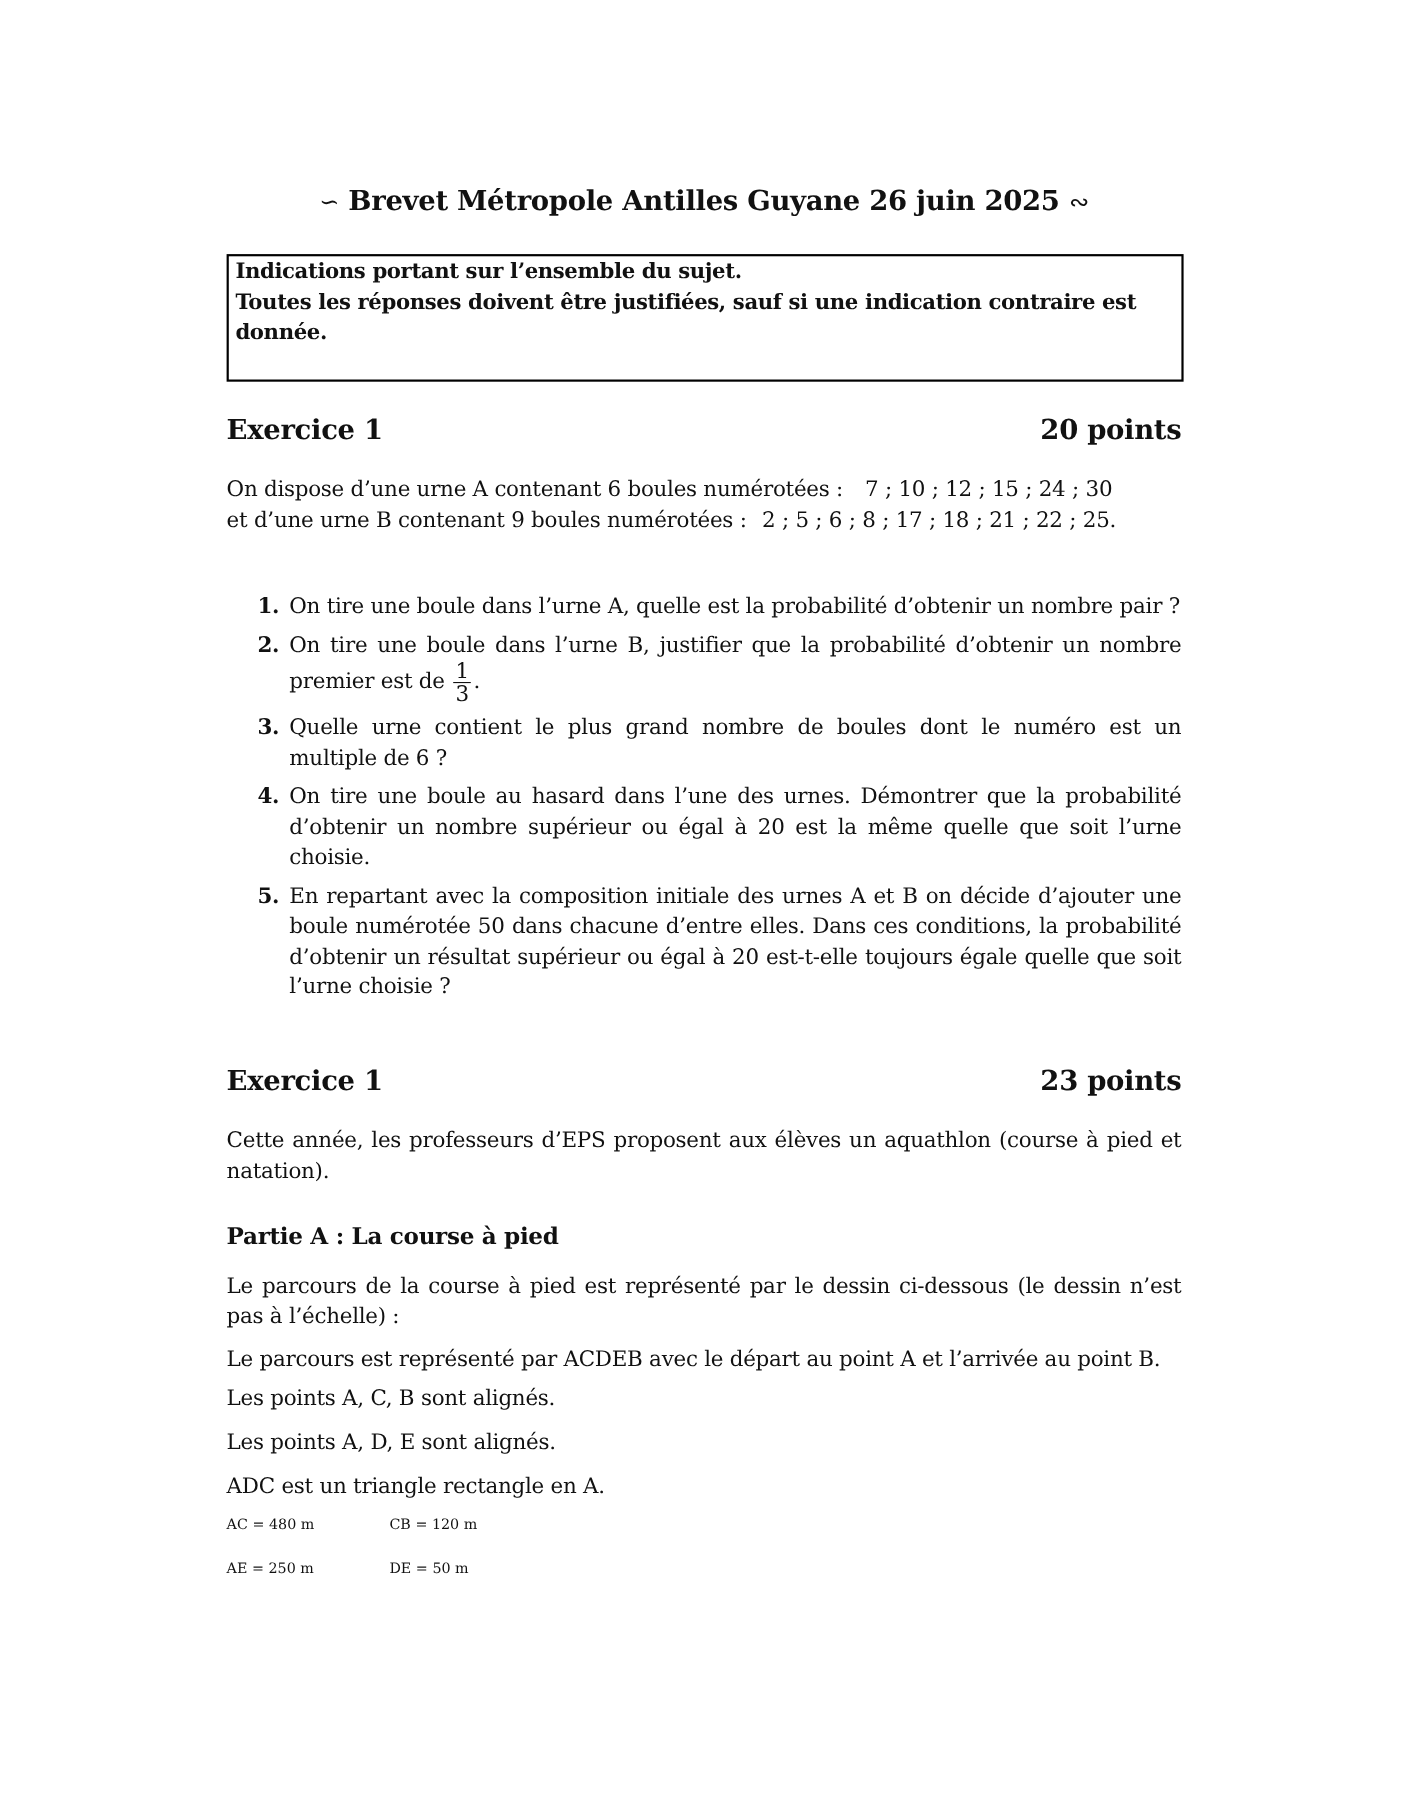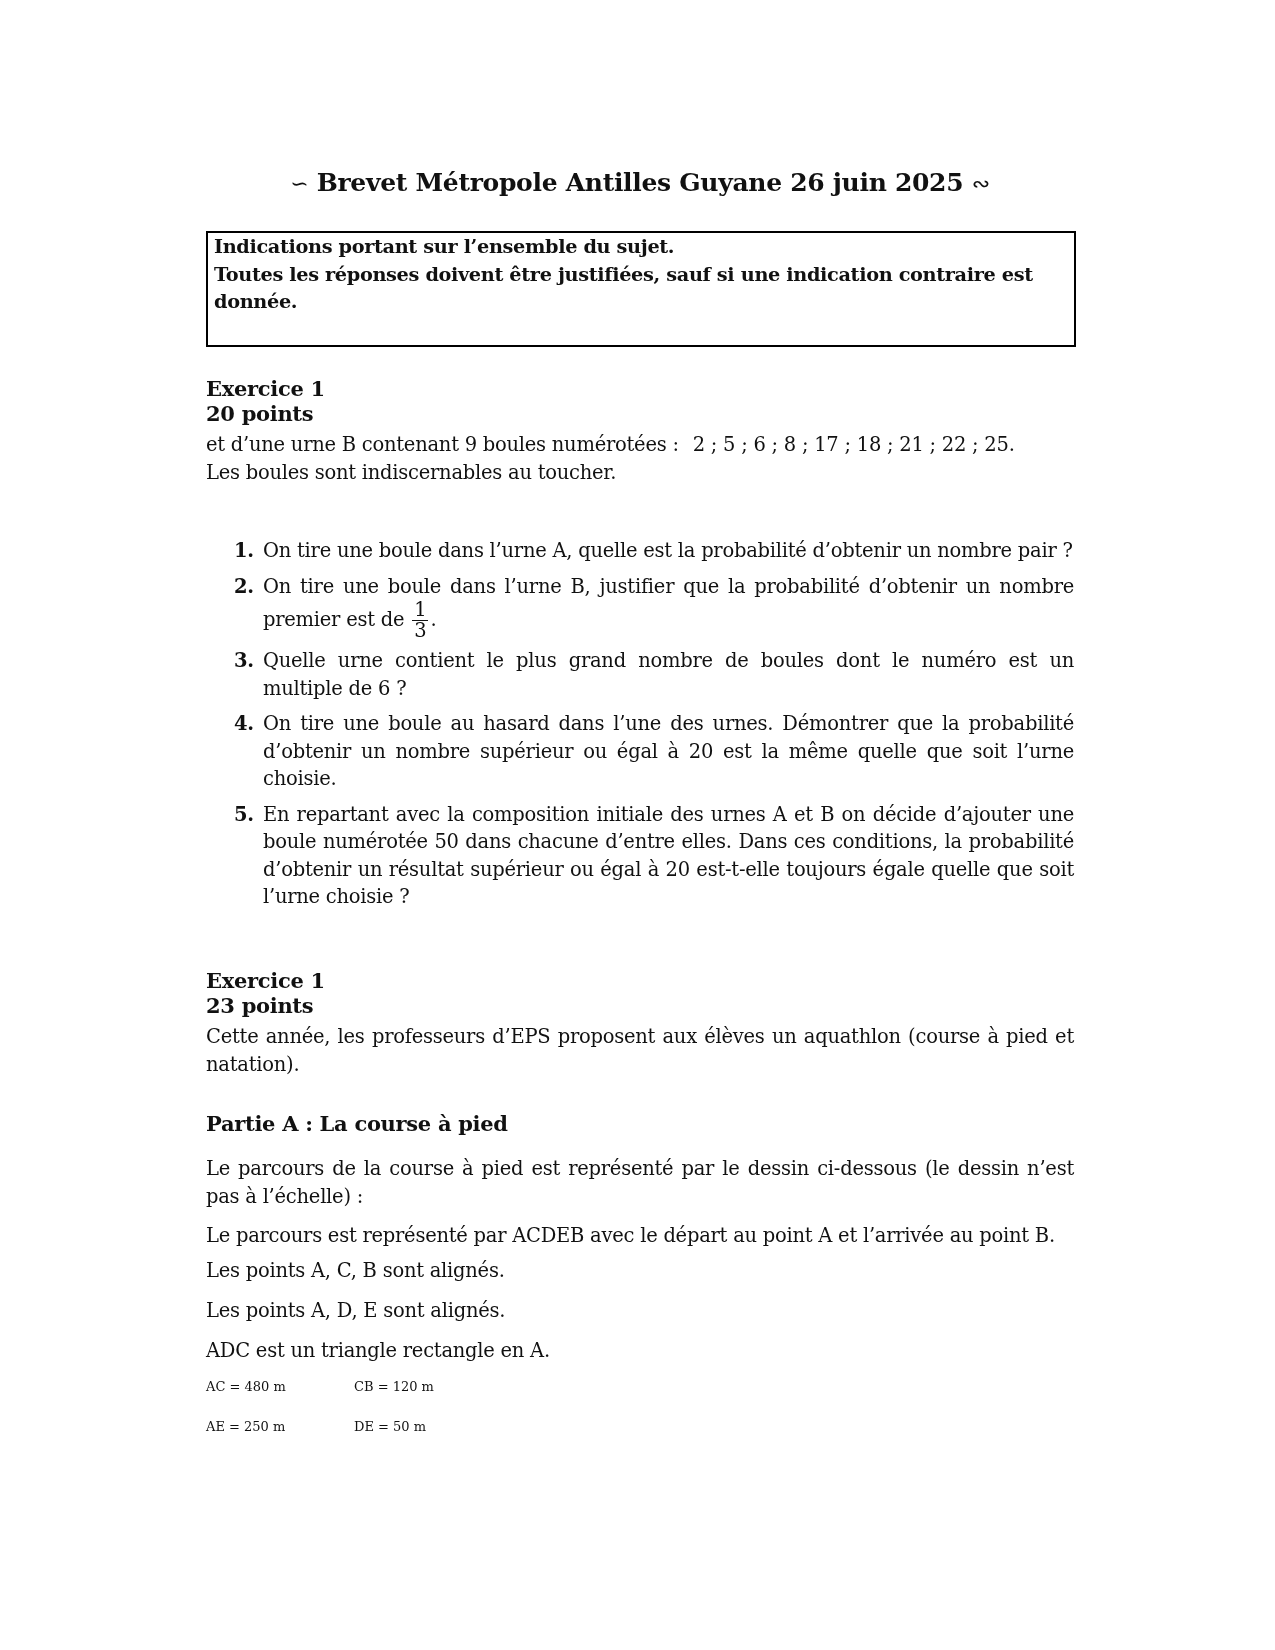--- a/index.html
+++ b/index.html
@@ -7,21 +7,21 @@
          font-family: "DejaVu Serif", "Liberation Serif", serif; color: #111; }
   .page { position: absolute; left: 206px; width: 868px; top: 0; }
   .title { position: absolute; top: 168px; left: 0; width: 868px; text-align: center;
            font-weight: bold; font-size: 25px; letter-spacing: -0.3px; }
   .title .orn { font-weight: normal; font-size: 22px; }
   .box { position: absolute; top: 231px; left: 0; width: 854px; height: 112px;
          border: 2px solid #000; padding: 0 6px; font-weight: bold; font-size: 19.3px; line-height: 27.5px;
          letter-spacing: -0.35px; }
   .box .center { text-align: left; }
   .ex-head { position: absolute; left: 0; width: 868px; display: flex; justify-content: space-between;
-             font-weight: bold; font-size: 21px; letter-spacing: -0.3px; flex-direction: column; }
+             font-weight: bold; font-size: 25px; letter-spacing: -0.3px; }
   .para { position: absolute; left: 0; width: 868px; font-size: 19.5px; line-height: 27.5px; letter-spacing: -0.25px; }
   .nums { margin-left: 20px; }
   .list { position: absolute; left: 0; width: 868px; font-size: 19.5px; line-height: 27.5px; letter-spacing: -0.25px; }
   .item { position: relative; padding-left: 57px; text-align: justify; }
   .item .num { position: absolute; left: 28px; font-weight: bold; }
   .frac { display: inline-block; vertical-align: middle; text-align: center; line-height: 20px; margin: 0 2px; }
   .frac span { display: block; }
   .frac .n { border-bottom: 1.5px solid #111; padding: 0 2px; }
   .sub { position: absolute; left: 0; font-weight: bold; font-size: 21px; letter-spacing: -0.3px; }
   .line { position: absolute; left: 0; font-size: 19.5px; letter-spacing: -0.25px; }
@@ -43,22 +43,22 @@
     <div class="center">Indications portant sur l’ensemble du sujet.</div>
     <div>Toutes les réponses doivent être justifiées, sauf si une indication contraire est donnée.</div>
   </div>
 
   <div class="ex-head" style="top:376px;">
     <span>Exercice 1</span>
     <span>20 points</span>
   </div>
 
   <div class="para" style="top:431px;">
+    <div><span>On dispose d’une urne A contenant 6 boules numérotées :</span><span class="nums">7 ; 10 ; 12 ; 15 ; 24 ; 30</span></div>
     <div><span>et d’une urne B contenant 9 boules numérotées :</span><span class="nums" style="margin-left:14px;">2 ; 5 ; 6 ; 8 ; 17 ; 18 ; 21 ; 22 ; 25.</span></div>
-    <div>Les boules sont indiscernables au toucher.</div>
   </div>
 
   <div class="list" style="top:537px;">
     <div class="item" style="margin-bottom:8px;">
       <span class="num">1.</span>
       <span>On tire une boule dans l’urne A, quelle est la probabilité d’obtenir un nombre pair ?</span>
     </div>
     <div class="item" style="margin-bottom:6px;">
       <span class="num">2.</span>
       <span>On tire une boule dans l’urne B, justifier que la probabilité d’obtenir un nombre premier est de</span>

